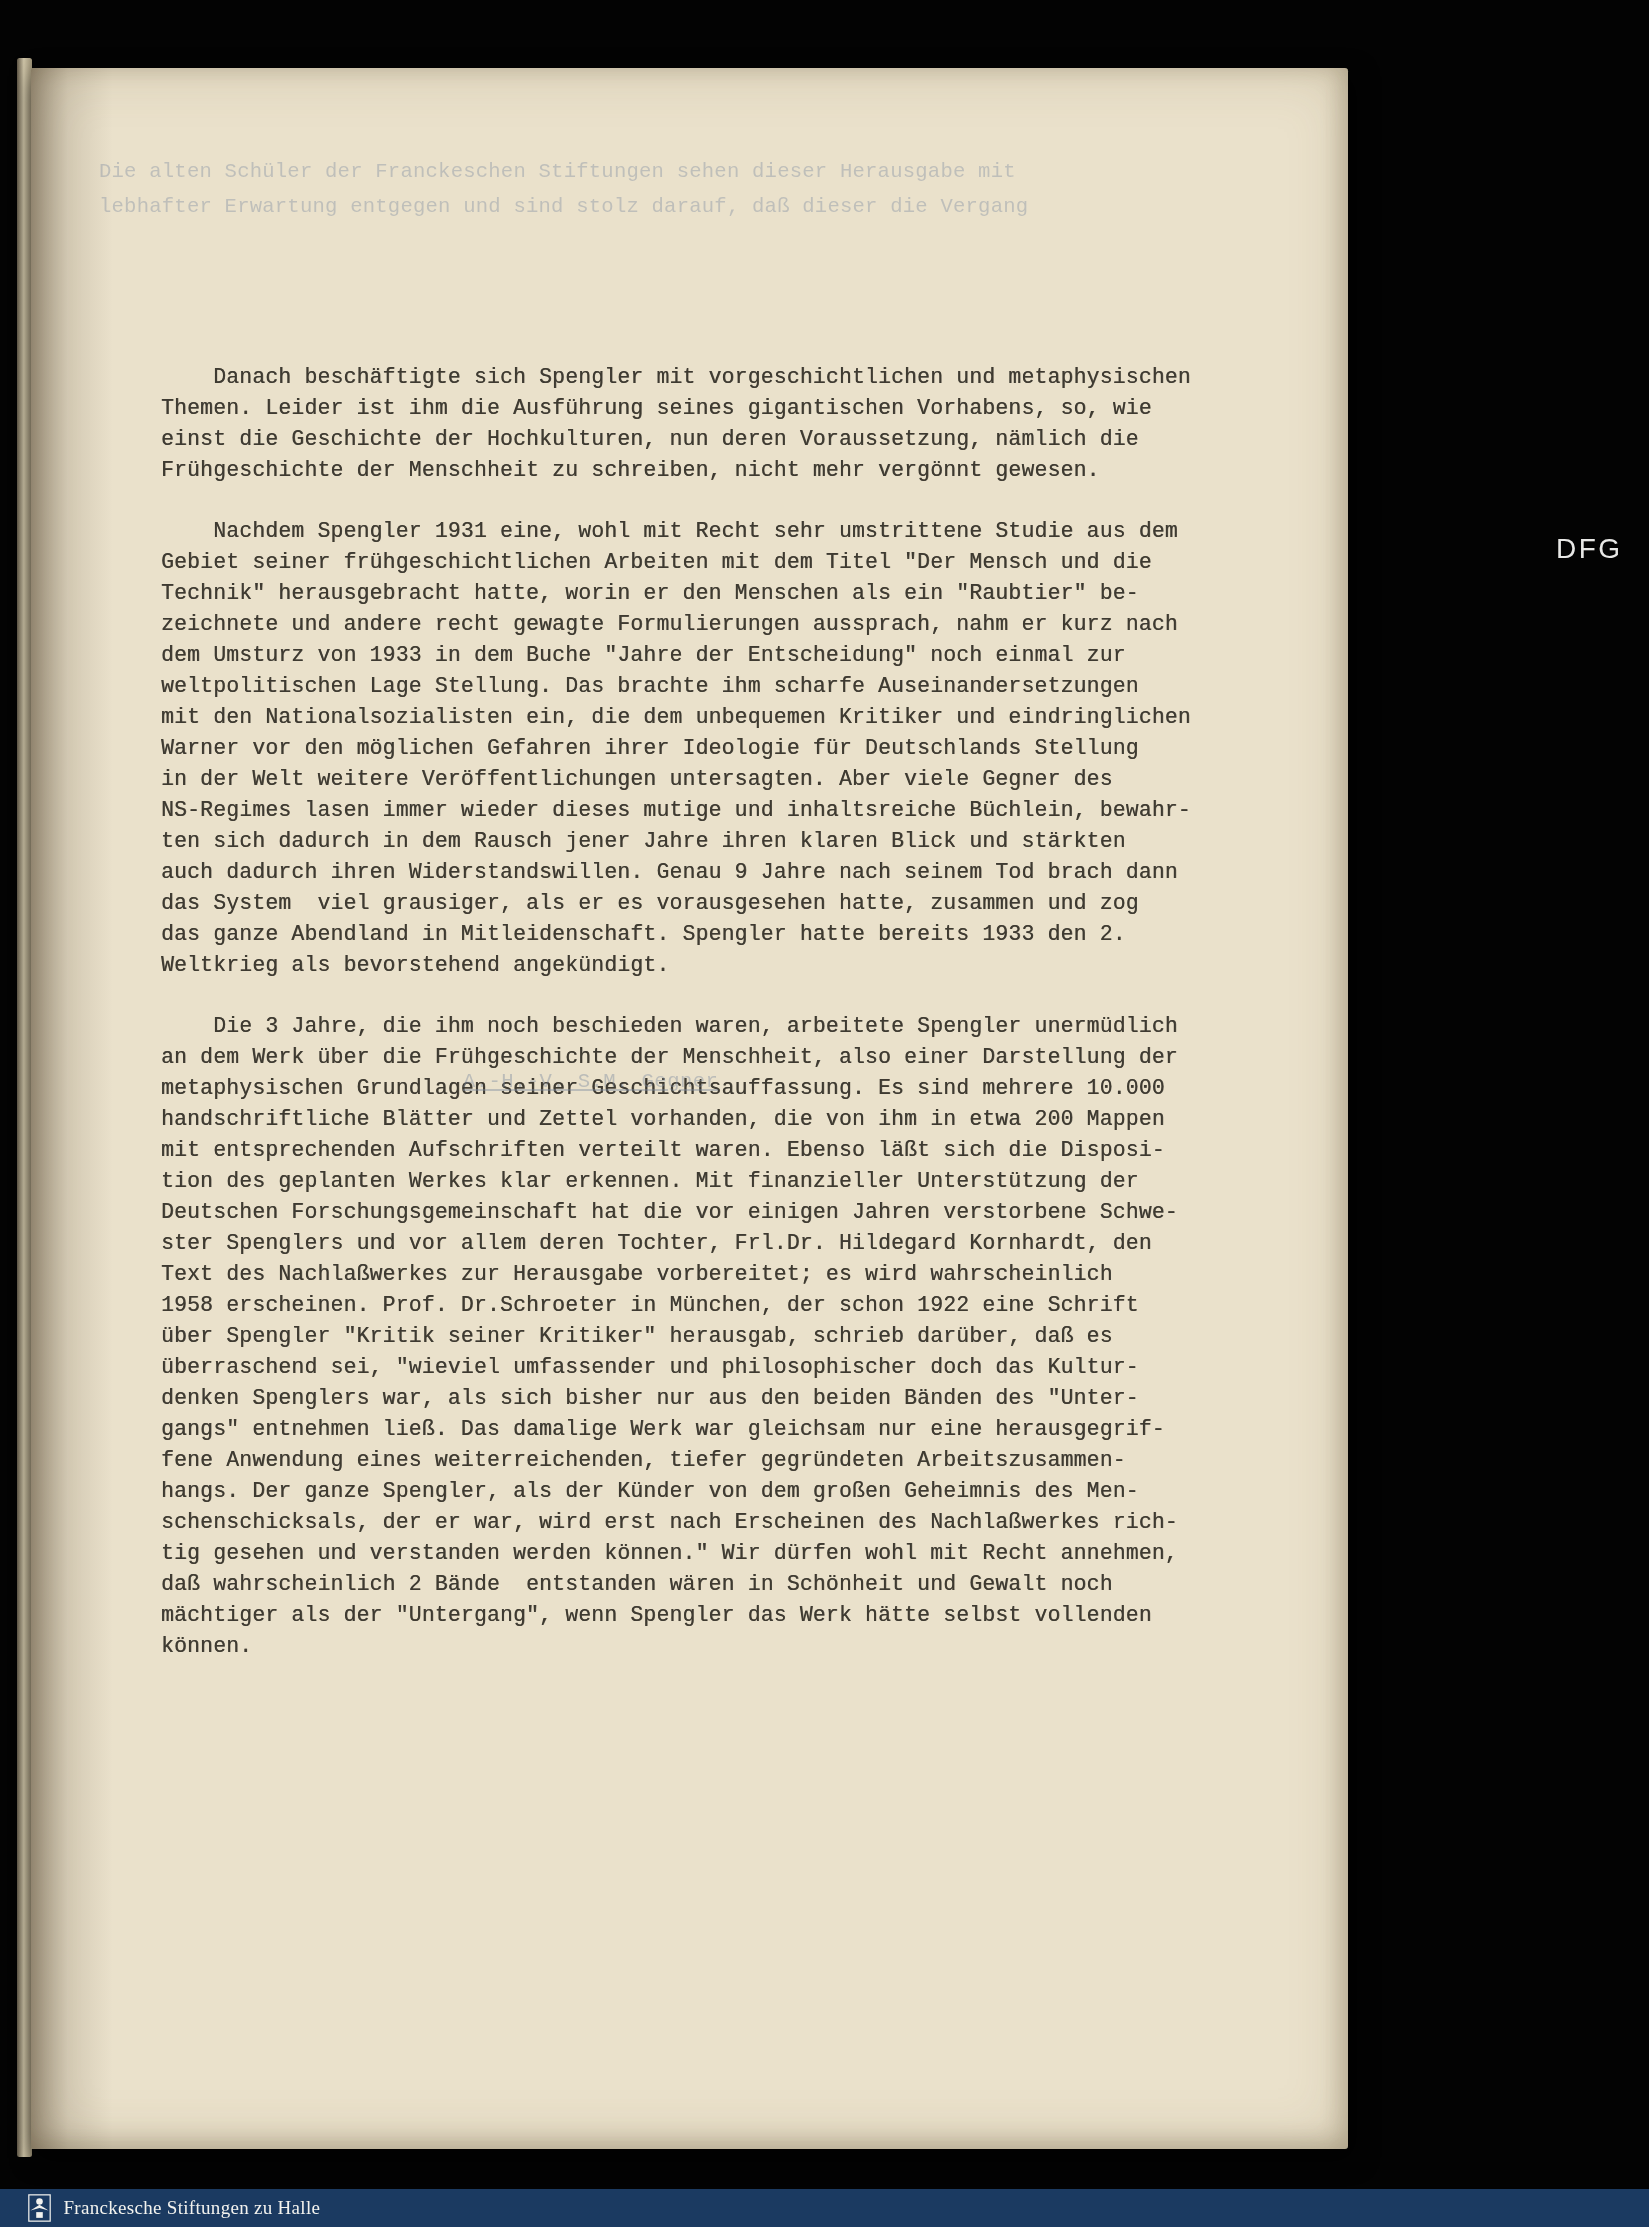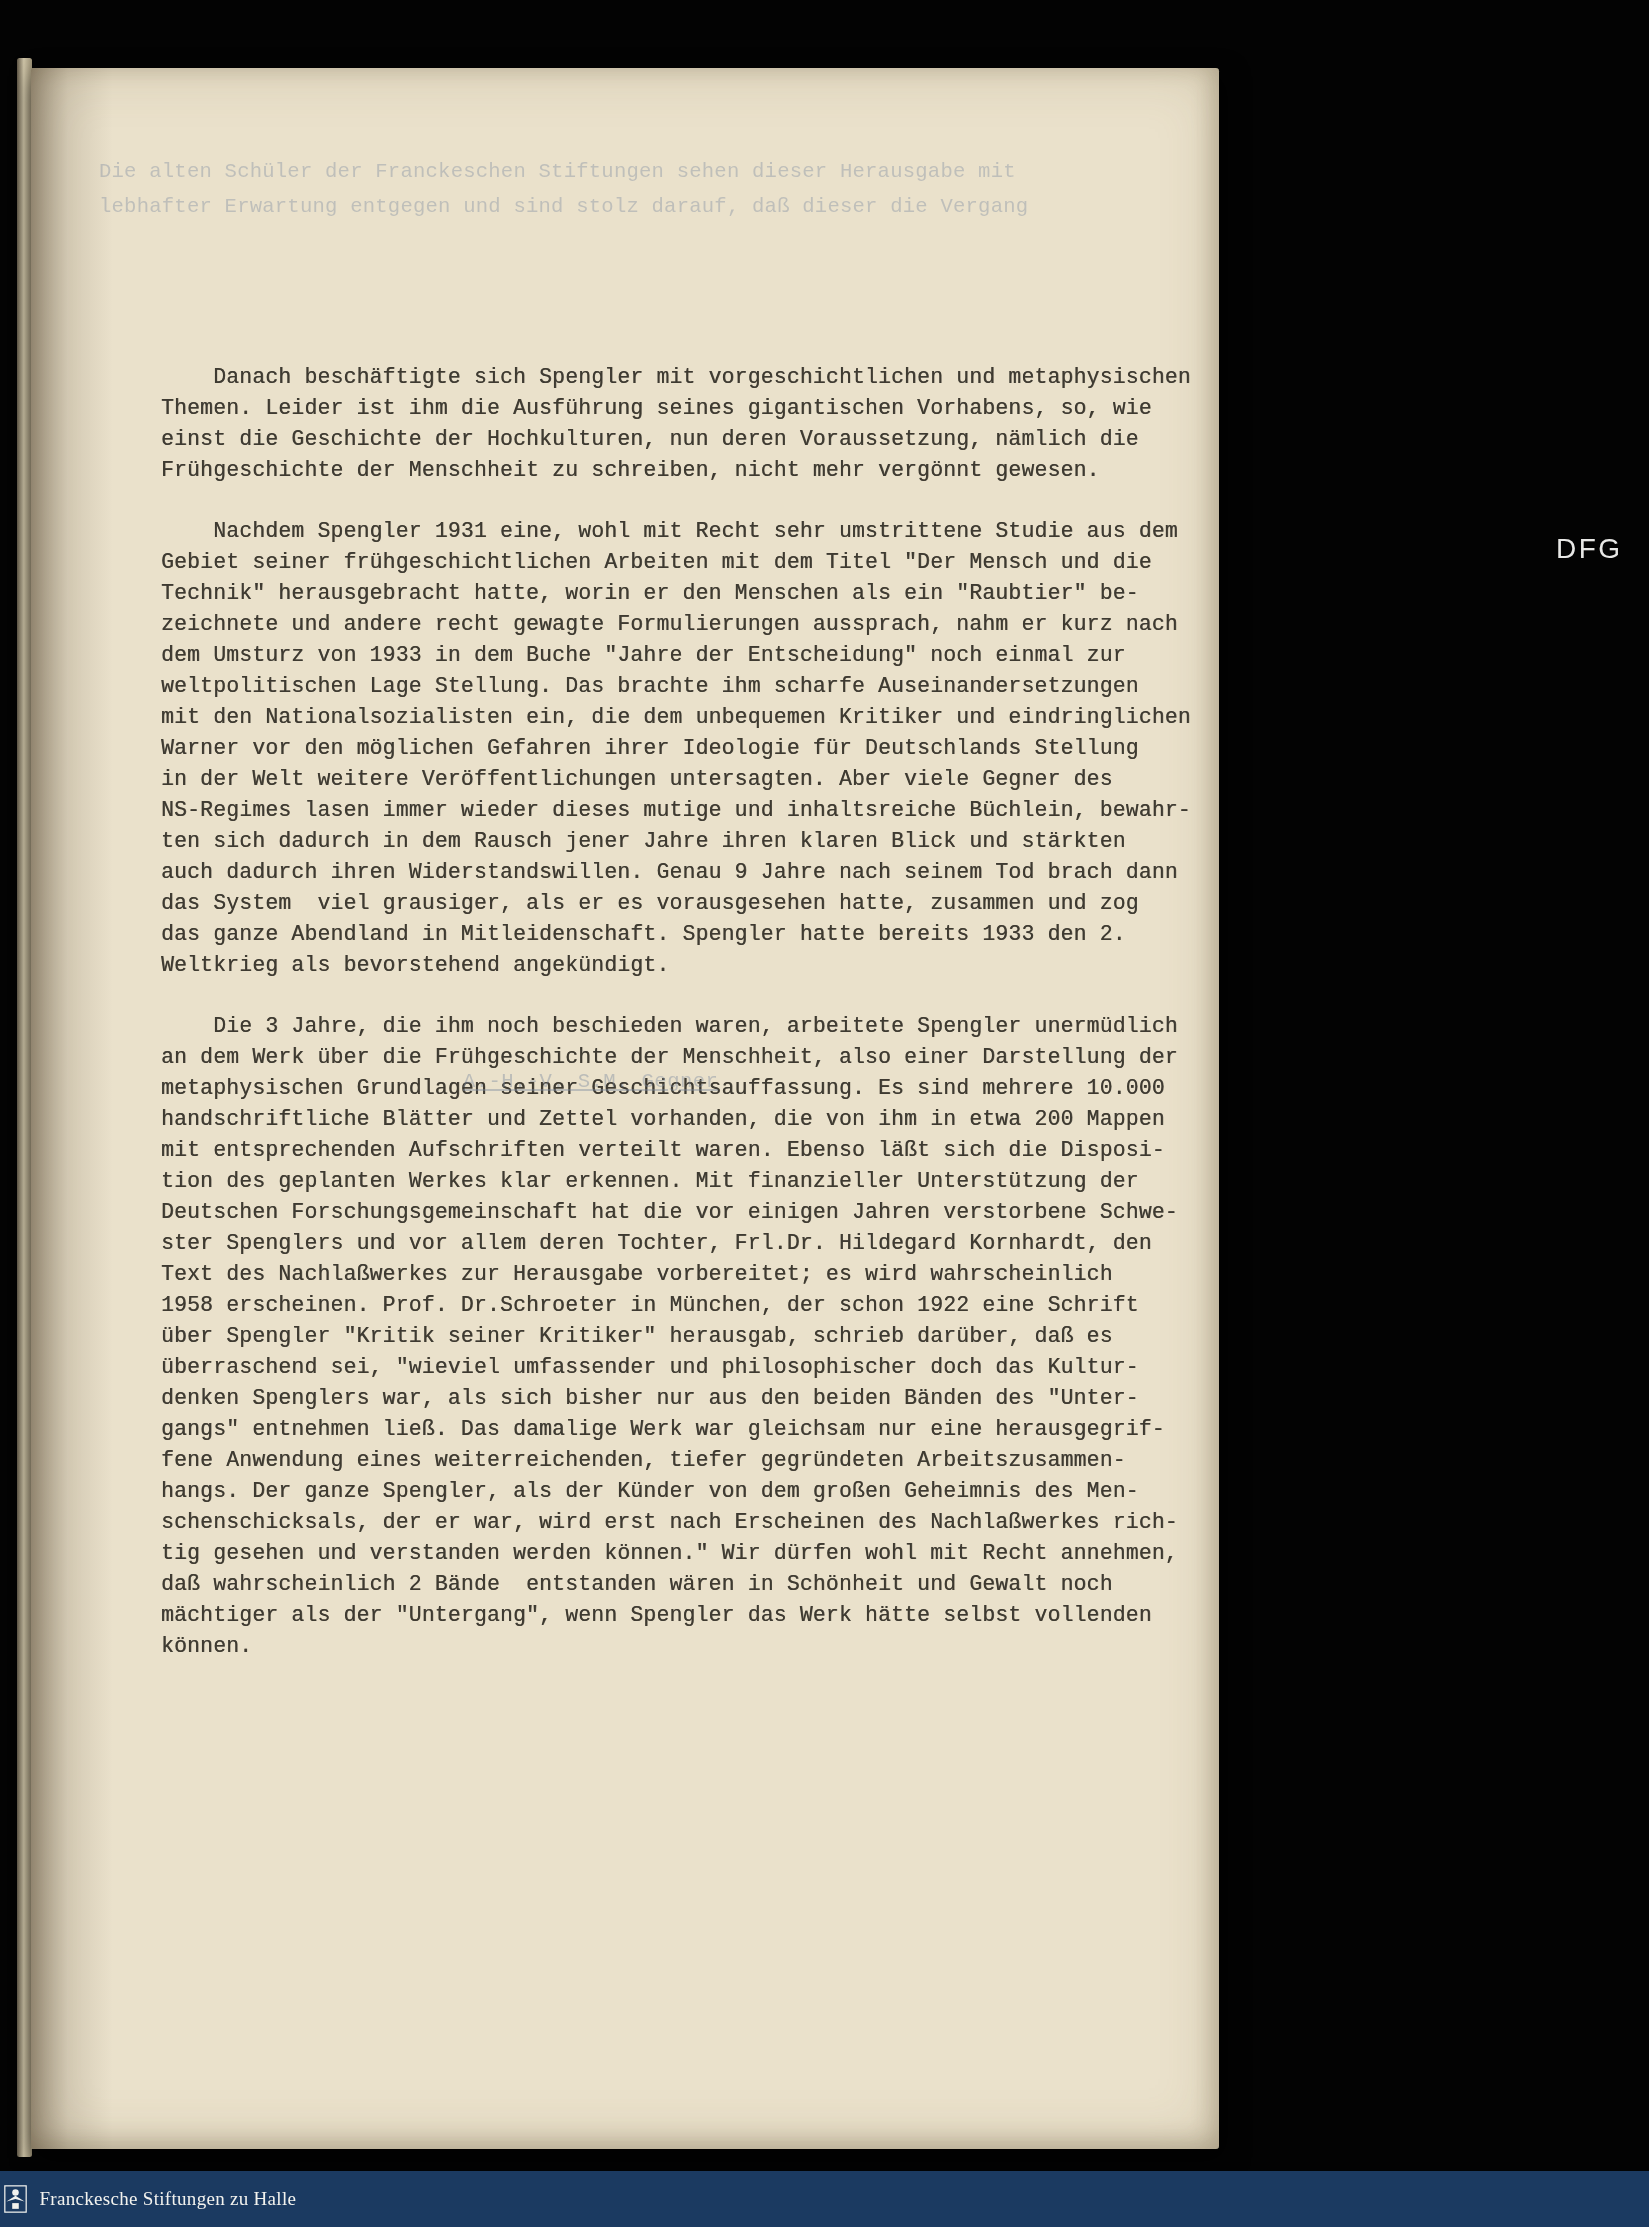--- a/index.html
+++ b/index.html
@@ -17,21 +17,21 @@
     position:relative;
     overflow:hidden;
     font-family:"Liberation Mono","DejaVu Sans Mono",monospace;
   }
   .underpage{
     position:absolute;left:16.5px;top:58px;width:15px;height:2099px;
     background:linear-gradient(90deg,#5f5646 0%,#cfc5a8 45%,#9e9378 100%);
     border-radius:2.5px;
   }
   .page{
-    position:absolute;left:31px;top:68px;width:1188px;height:2081px;
+    position:absolute;left:31px;top:68px;width:1317px;height:2081px;
     background:var(--paper);
     box-shadow:
       inset 0 0 58px rgba(110,90,50,0.22),
       inset -8.2px 0 21.4px rgba(60,45,20,0.15),
       inset 0 -10px 23px rgba(60,45,20,0.14),
       5px 8.2px 25px rgba(0,0,0,0.9);
     border-radius:1.6px 3.3px 3.3px 1.6px;
   }
   .page::before{
     content:'';position:absolute;left:0;top:0;bottom:0;width:82px;
@@ -61,24 +61,24 @@
     font-size:20.6px;color:var(--ghost);opacity:0.42;filter:blur(0.5px);
     text-decoration:underline;letter-spacing:0.4px;white-space:pre;
   }
   .dfg{
     position:absolute;left:1556px;top:533px;
     font-family:"Liberation Sans","DejaVu Sans",sans-serif;
     font-weight:normal;font-size:28px;letter-spacing:2.5px;
     color:var(--dfg);
   }
   .footer-bar{
-    position:absolute;left:0;bottom:0;width:1650px;height:56px;
+    position:absolute;left:0;bottom:0;width:1650px;height:38px;
     background:var(--footer_bg);
     display:flex;align-items:center;gap:11.5px;
-    padding-left:3px;box-sizing:border-box;
+    padding-left:27px;box-sizing:border-box;
   }
   .footer-logo{
     display:inline-flex;align-items:center;justify-content:center;
     width:25px;height:30px;flex:0 0 auto;
   }
   .footer-label{
     font-family:"Liberation Serif","DejaVu Serif",serif;
     font-size:19px;color:var(--footer_text);letter-spacing:0.3px;
   }
 </style>

